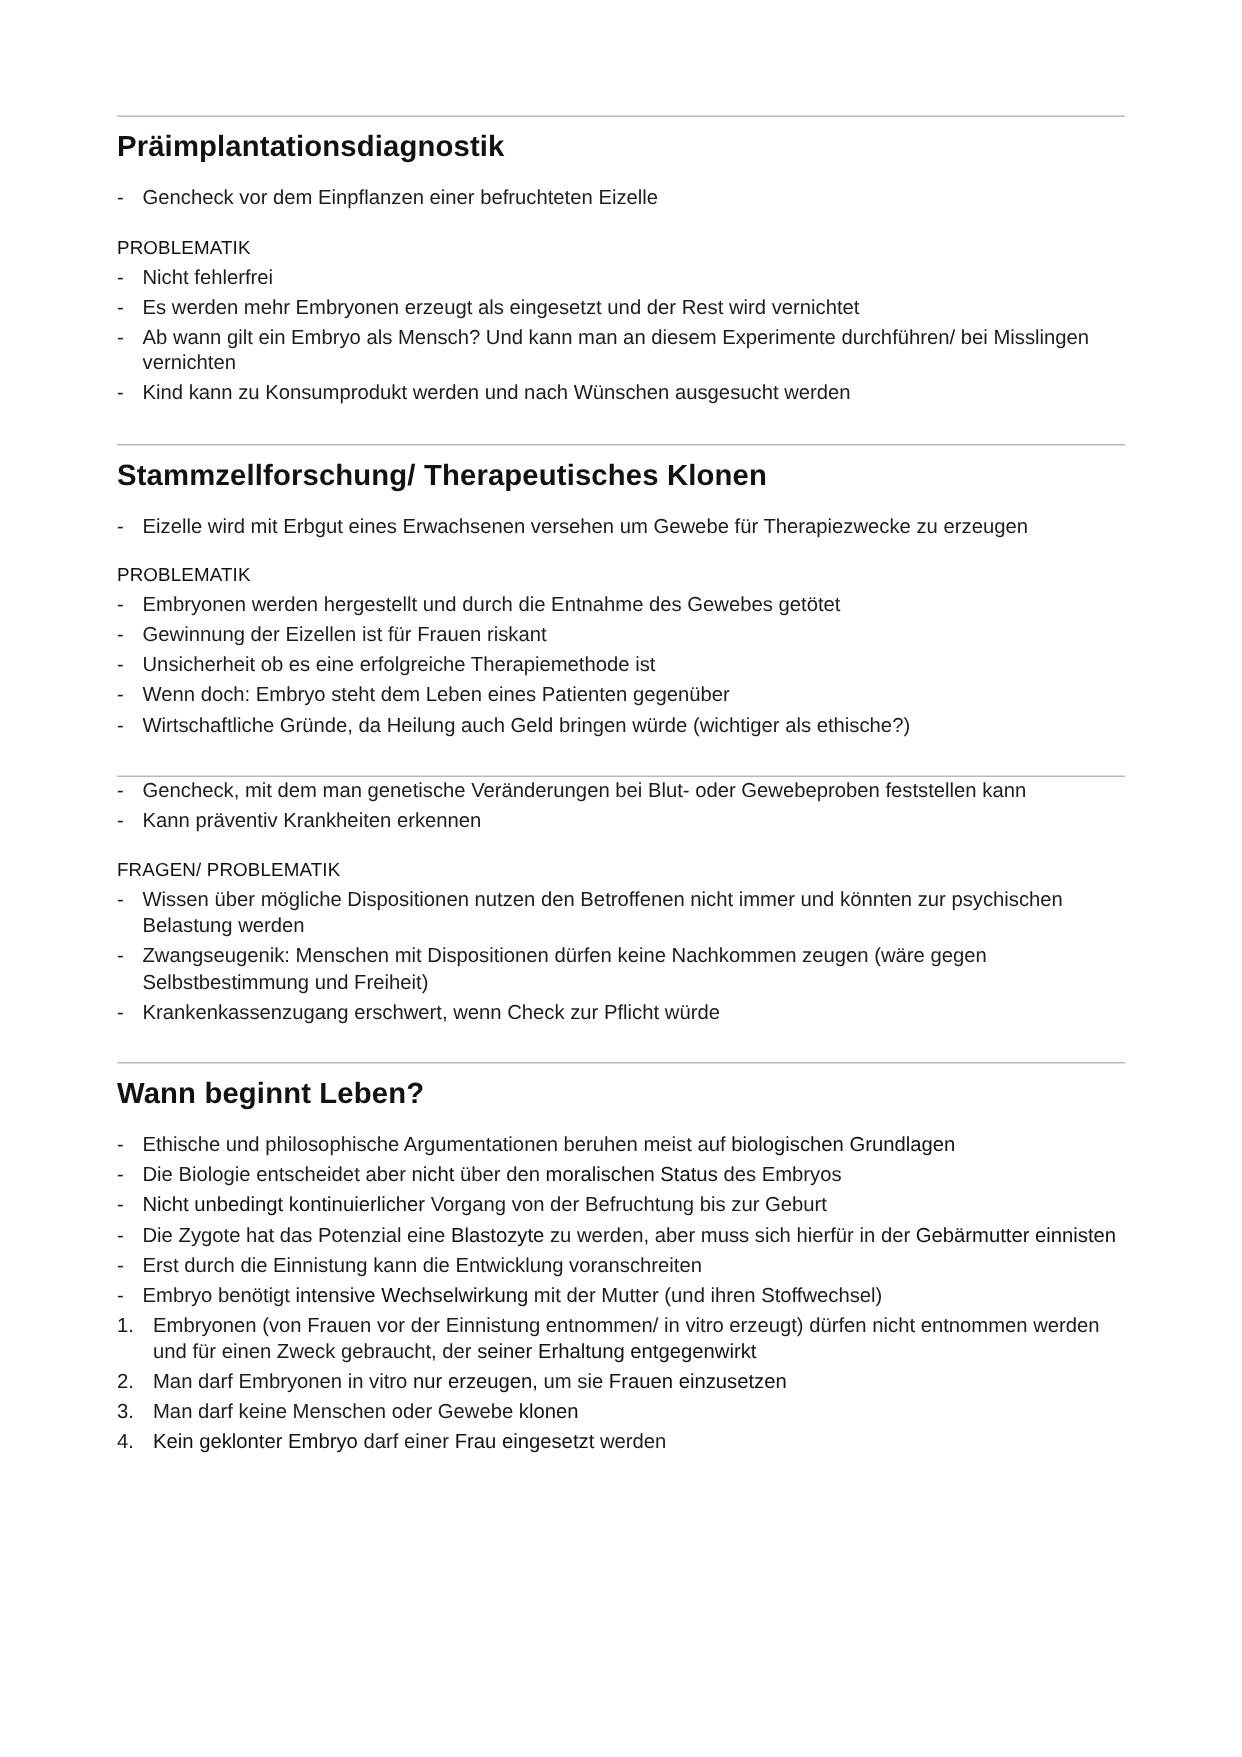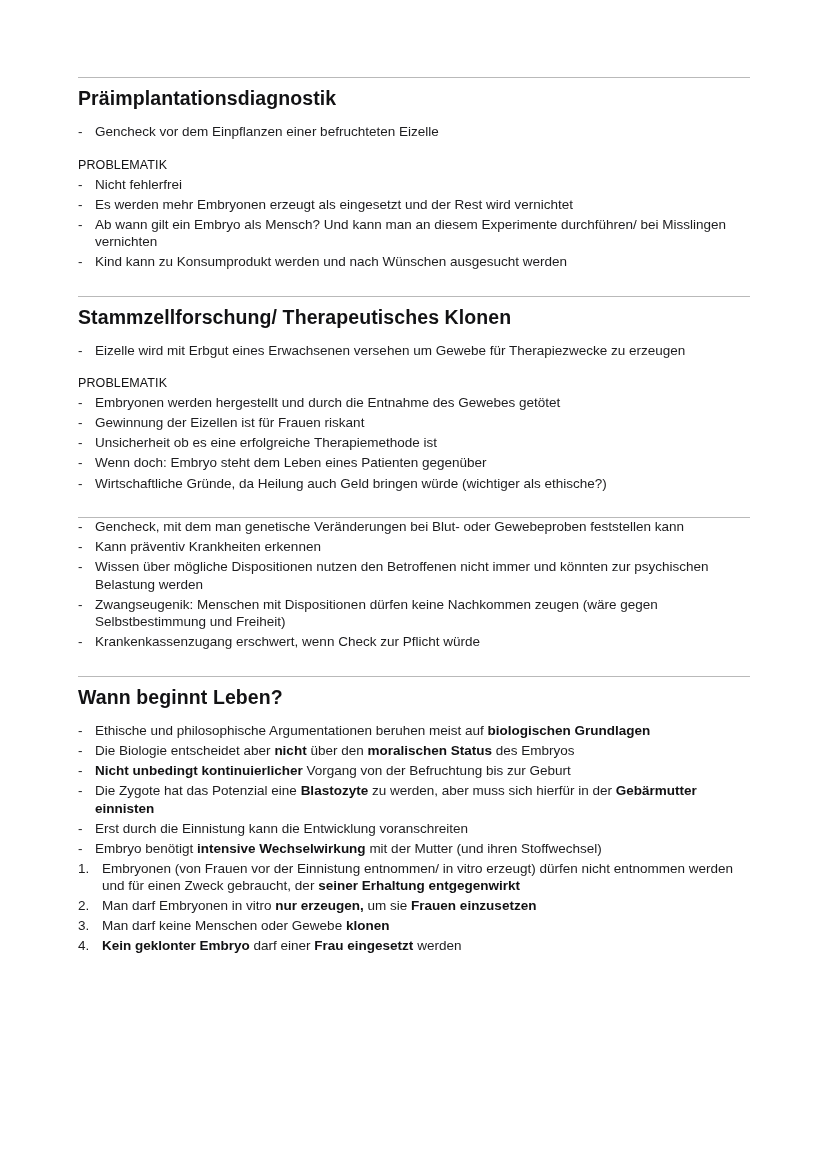--- a/index.html
+++ b/index.html
@@ -44,21 +44,21 @@
     align-items: flex-start;
     font-size: 13.5px;
     line-height: 1.3;
     margin-bottom: 2.5px;
   }
   .dash-list .marker { flex: 0 0 17px; width: 17px; }
   .numbered-list .marker { flex: 0 0 24px; width: 24px; }
   .marker { color: #1c1c1e; }
   .body { flex: 1 1 auto; }
   .body strong, .subheading { color: #111113; }
-  strong { font-weight: 700; text-align: right; }
+  strong { font-weight: 400; text-align: right; }
 </style>
 </head>
 <body style="--page-bg: #ffffff; --text-color: #1c1c1e; --rule-color: #b9b9b9;">
 
 <main class="page">
     <section class="section">
       <div class="rule"></div>
       <h1 class="title">Präimplantationsdiagnostik</h1>
       <div class="list dash-list">
         <div class="item">
@@ -124,20 +124,21 @@
       <div class="list dash-list">
         <div class="item">
           <span class="marker">-</span>
           <span class="body">Gencheck, mit dem man genetische Veränderungen bei Blut- oder Gewebeproben feststellen kann</span>
         </div>
         <div class="item">
           <span class="marker">-</span>
           <span class="body">Kann präventiv Krankheiten erkennen</span>
         </div>
       </div>
+      <h2 class="subheading">FRAGEN/ PROBLEMATIK</h2>
       <div class="list dash-list">
         <div class="item">
           <span class="marker">-</span>
           <span class="body">Wissen über mögliche Dispositionen nutzen den Betroffenen nicht immer und könnten zur psychischen Belastung werden</span>
         </div>
         <div class="item">
           <span class="marker">-</span>
           <span class="body">Zwangseugenik: Menschen mit Dispositionen dürfen keine Nachkommen zeugen (wäre gegen Selbstbestimmung und Freiheit)</span>
         </div>
         <div class="item">

